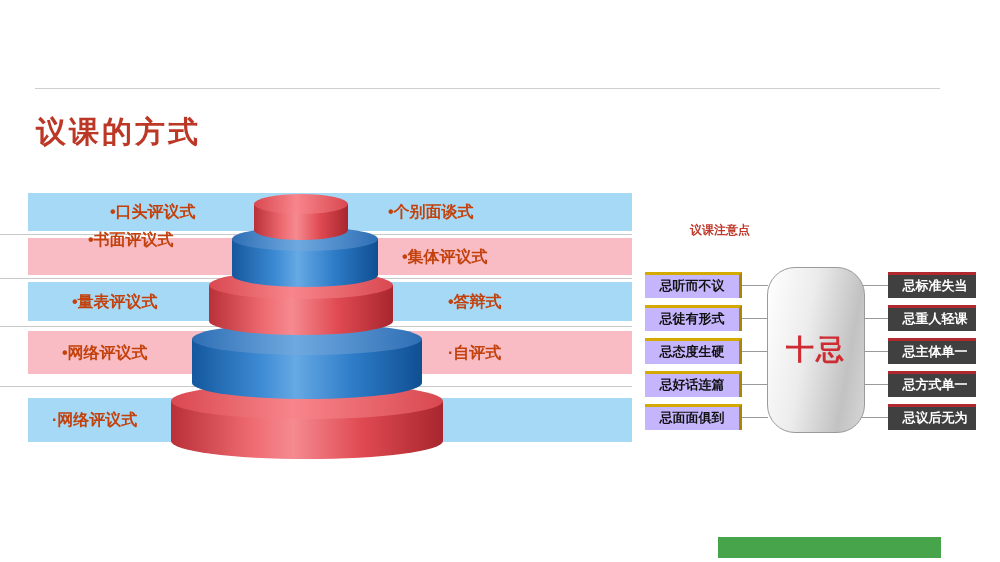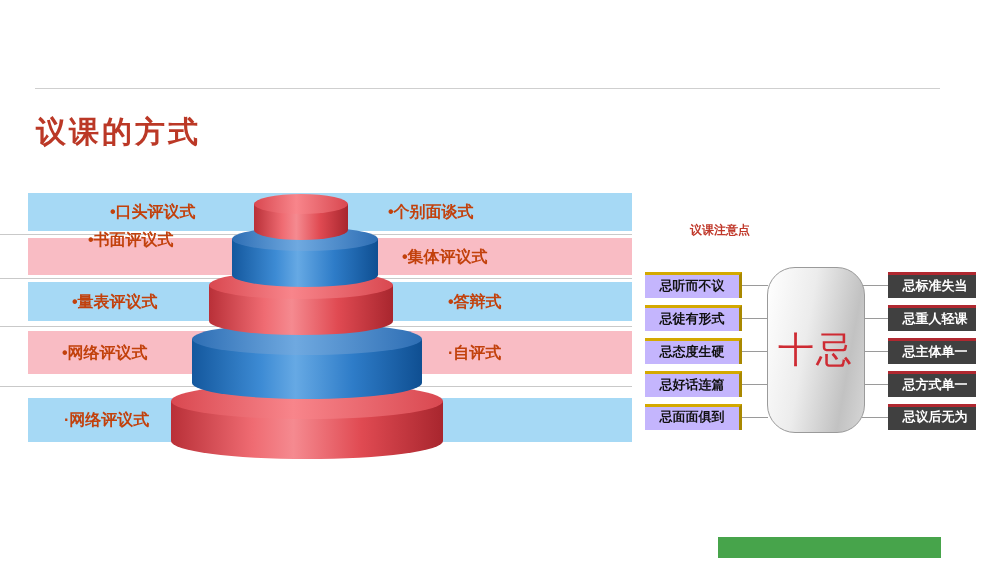--- a/index.html
+++ b/index.html
@@ -22,21 +22,21 @@
   .b5{top:398px;height:44px;}
 
   .sep{position:absolute;left:0;width:632px;height:1px;background:#c9c9c9;}
   .s1{top:234px;} .s2{top:278px;} .s3{top:326px;} .s4{top:386px;}
 
   .row-label{position:absolute;font-size:16px;font-weight:bold;color:#c2410c;z-index:20;}
   .l1{left:110px;top:193px;line-height:38px;}
   .l2{left:88px; top:221px;line-height:37px;}
   .l3{left:72px; top:282px;line-height:39px;}
   .l4{left:62px; top:331px;line-height:43px;}
-  .l5{left:64px; top:398px;line-height:44px;text-align:right;}
+  .l5{left:52px; top:398px;line-height:44px;text-align:right;}
   .r1{left:388px;top:193px;line-height:38px;}
   .r2{left:402px;top:238px;line-height:37px;}
   .r3{left:428px;top:282px;line-height:39px;margin-left:20px;}
   .r4{left:448px;top:331px;line-height:43px;}
   .r5{left:474px;top:398px;line-height:44px;}
 
   
   .cyl{position:absolute;}
   .cyl .ctop{position:absolute;left:0;right:0;top:0;border-radius:50%;}
   .cyl .cbody{position:absolute;left:0;right:0;bottom:0;}
@@ -58,31 +58,31 @@
 
   
   .notes-heading{position:absolute;left:644px;top:222px;font-size:12px;font-weight:bold;color:#c0392b;margin-left:46px;}
 
   .ybox,.rbox{position:absolute;width:97px;height:26px;box-sizing:border-box;
               font-size:13px;font-weight:bold;text-align:center;line-height:21px;z-index:5;}
   .ybox{left:645px;background:#c4b5fd;color:#111;
         border-top:3px solid #d4a900;border-right:3px solid #a98800;}
   .rbox{left:888px;background:#404040;color:#fff;
         border-top:3px solid #b02830;border-right:3px solid #8f1f26;}
-  .p1{top:272px;} .p2{top:305px;} .p3{top:338px;} .p4{top:371px;} .p5{top:404px;font-family:Liberation Mono, monospace;}
+  .p1{top:272px;} .p2{top:305px;} .p3{top:338px;} .p4{top:371px;} .p5{top:404px;}
 
   .conn{position:absolute;height:1px;background:#9a9a9a;}
   .cl{left:742px;width:26px;} .cr{left:862px;width:26px;}
   .q1{top:285px;} .q2{top:318px;} .q3{top:351px;} .q4{top:384px;} .q5{top:417px;}
 
   .center-box{position:absolute;left:767px;top:267px;width:96px;height:164px;
               border:1px solid #9a9a9a;border-radius:28px;
               background:linear-gradient(100deg,#ffffff 0%,#ececec 40%,#c2c2c2 78%,#d6d6d6 100%);
               display:flex;align-items:center;justify-content:center;z-index:4;}
-  .center-box span{font-size:36px;font-weight:normal;color:#ce2b33;letter-spacing:2px;}
+  .center-box span{font-size:28px;font-weight:bold;color:#ce2b33;letter-spacing:2px;}
 
   .green-bar{position:absolute;left:718px;top:537px;width:223px;height:21px;background:#47a44b;}
 </style>
 </head>
 <body>
 
 <div class="stage">
 
   <div class="top-rule"></div>
 

